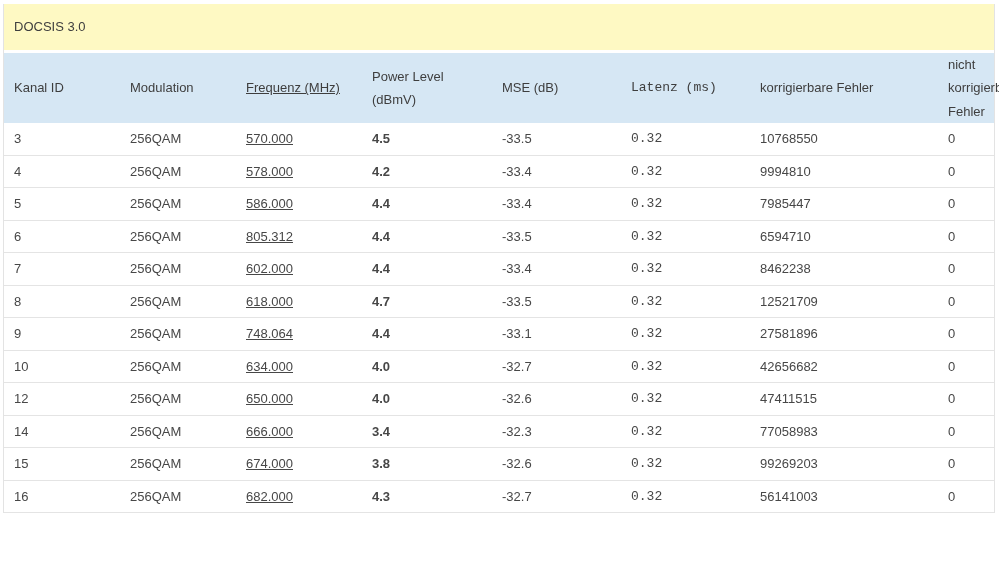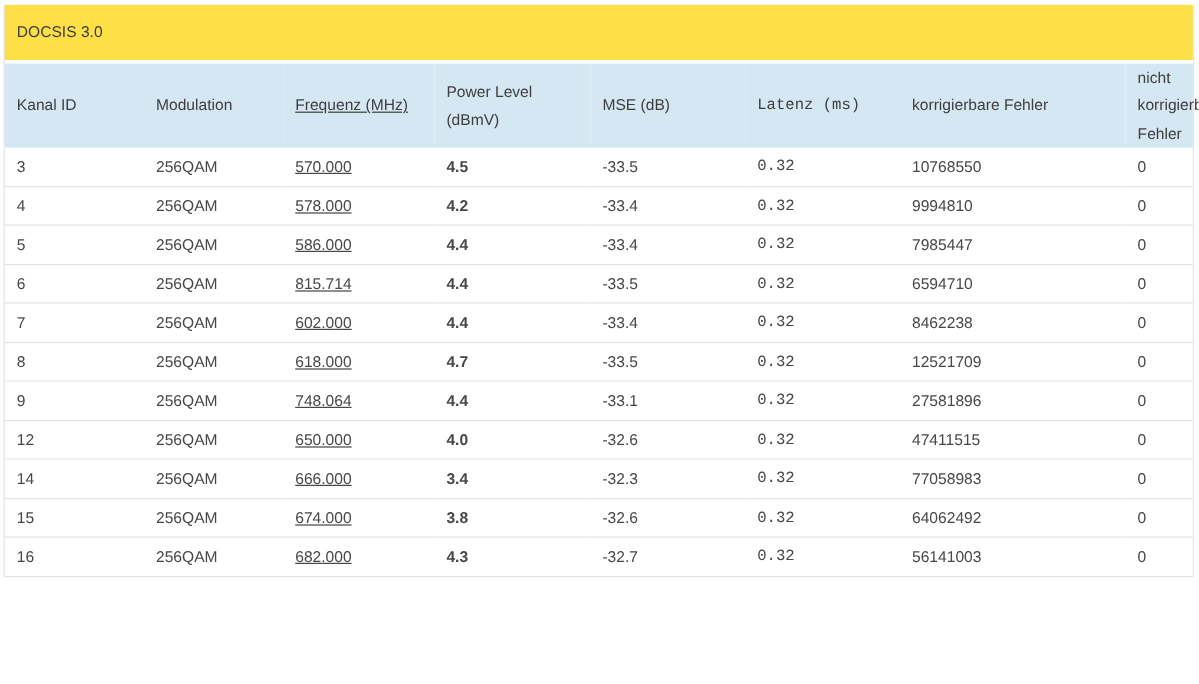--- a/index.html
+++ b/index.html
@@ -14,21 +14,21 @@
   .page {
     padding: 4px 4px 0 3px;
     box-sizing: border-box;
     width: 999px;
   }
   .panel {
     border-left: 1px solid #e3e3e3;
     border-right: 1px solid #e3e3e3;
   }
   .section-title {
-    background: #fde047;
+    background: #fef9c3;
     height: 46px;
     line-height: 46px;
     padding-left: 10px;
     font-size: 13px;
     color: #3e3e3e;
   }
   .title-gap {
     height: 3px;
     background: #ffffff;
   }
@@ -117,21 +117,21 @@
             <td class="col-frequenz">586.000</td>
             <td class="col-power_level">4.4</td>
             <td class="col-mse">-33.4</td>
             <td class="col-latenz">0.32</td>
             <td class="col-korr">7985447</td>
             <td class="col-nicht_korr">0</td>
           </tr>
           <tr>
             <td class="col-kanal_id">6</td>
             <td class="col-modulation">256QAM</td>
-            <td class="col-frequenz">815.714</td>
+            <td class="col-frequenz">805.312</td>
             <td class="col-power_level">4.4</td>
             <td class="col-mse">-33.5</td>
             <td class="col-latenz">0.32</td>
             <td class="col-korr">6594710</td>
             <td class="col-nicht_korr">0</td>
           </tr>
           <tr>
             <td class="col-kanal_id">7</td>
             <td class="col-modulation">256QAM</td>
             <td class="col-frequenz">602.000</td>
@@ -155,20 +155,30 @@
             <td class="col-kanal_id">9</td>
             <td class="col-modulation">256QAM</td>
             <td class="col-frequenz">748.064</td>
             <td class="col-power_level">4.4</td>
             <td class="col-mse">-33.1</td>
             <td class="col-latenz">0.32</td>
             <td class="col-korr">27581896</td>
             <td class="col-nicht_korr">0</td>
           </tr>
           <tr>
+            <td class="col-kanal_id">10</td>
+            <td class="col-modulation">256QAM</td>
+            <td class="col-frequenz">634.000</td>
+            <td class="col-power_level">4.0</td>
+            <td class="col-mse">-32.7</td>
+            <td class="col-latenz">0.32</td>
+            <td class="col-korr">42656682</td>
+            <td class="col-nicht_korr">0</td>
+          </tr>
+          <tr>
             <td class="col-kanal_id">12</td>
             <td class="col-modulation">256QAM</td>
             <td class="col-frequenz">650.000</td>
             <td class="col-power_level">4.0</td>
             <td class="col-mse">-32.6</td>
             <td class="col-latenz">0.32</td>
             <td class="col-korr">47411515</td>
             <td class="col-nicht_korr">0</td>
           </tr>
           <tr>
@@ -181,21 +191,21 @@
             <td class="col-korr">77058983</td>
             <td class="col-nicht_korr">0</td>
           </tr>
           <tr>
             <td class="col-kanal_id">15</td>
             <td class="col-modulation">256QAM</td>
             <td class="col-frequenz">674.000</td>
             <td class="col-power_level">3.8</td>
             <td class="col-mse">-32.6</td>
             <td class="col-latenz">0.32</td>
-            <td class="col-korr">64062492</td>
+            <td class="col-korr">99269203</td>
             <td class="col-nicht_korr">0</td>
           </tr>
           <tr>
             <td class="col-kanal_id">16</td>
             <td class="col-modulation">256QAM</td>
             <td class="col-frequenz">682.000</td>
             <td class="col-power_level">4.3</td>
             <td class="col-mse">-32.7</td>
             <td class="col-latenz">0.32</td>
             <td class="col-korr">56141003</td>

